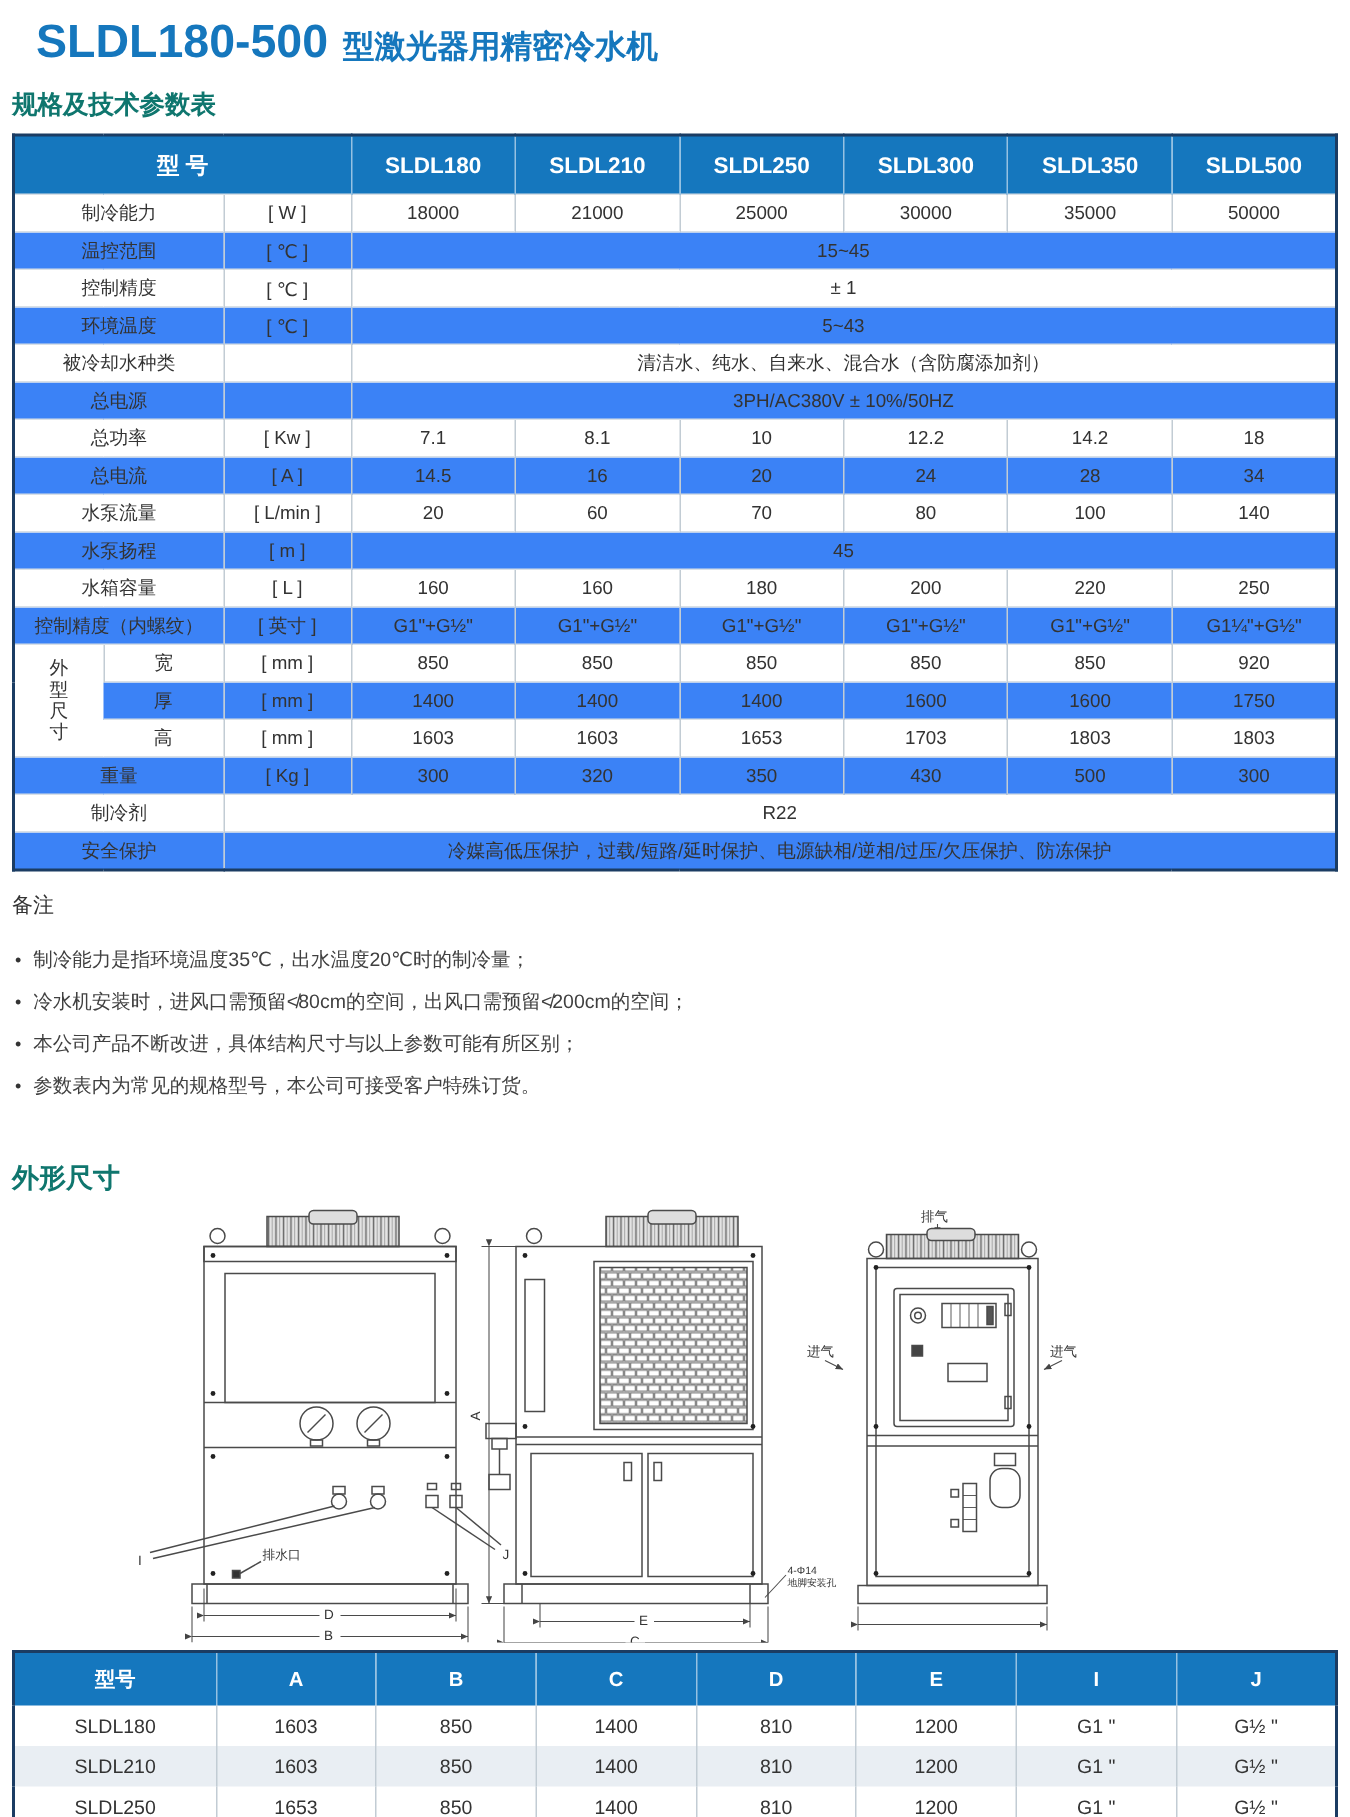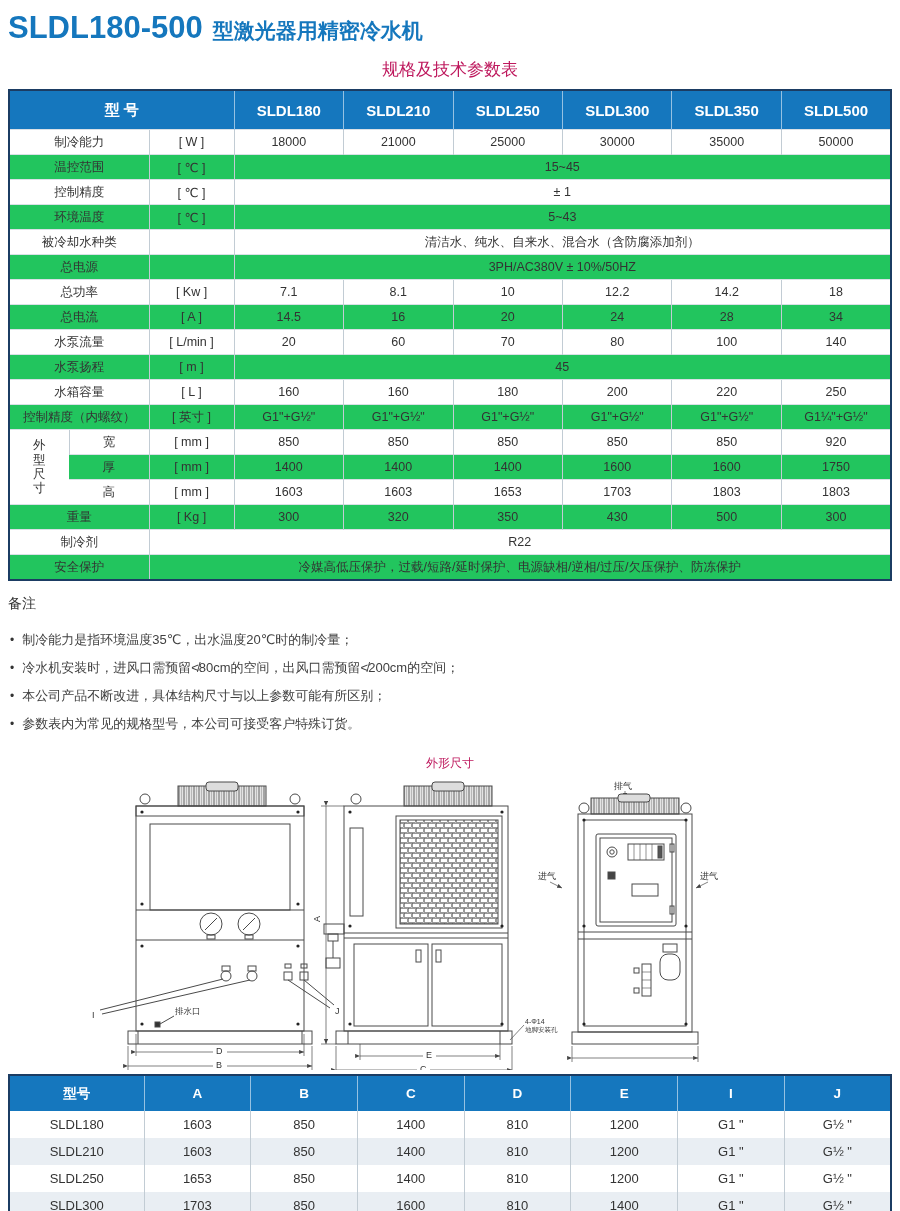--- a/index.html
+++ b/index.html
@@ -1,34 +1,34 @@
 <!DOCTYPE html>
 <html><head>
 <meta charset="utf-8">
 <style>
   html,body { margin:0; padding:0; background:#fff; }
   body { width:900px; font-family:"Liberation Sans","DejaVu Sans",sans-serif; color:#333; }
   .page { padding:6px 8px 0 8px; }
 
-  .title-line { margin:4px 0 12px 0; white-space:nowrap; }
+  .title-line { margin:4px 0 12px 16px; white-space:nowrap; }
   .title-model { font-size:31px; font-weight:bold; color:#1577bd; }
   .title-suffix { font-size:21px; font-weight:bold; color:#1577bd; margin-left:10px; }
 
-  .section-heading { color:#be185d; font-size:17px; font-weight:normal; margin:8px 0 8px 0;text-align:center; }
-  .section-heading.outline { font-size:12px; margin-top:22px; margin-bottom:2px; }
+  .section-heading { color:#0f766e; font-size:17px; font-weight:bold; margin:8px 0 8px 0; }
+  .section-heading.outline { font-size:18px; margin-top:40px; margin-bottom:2px; }
 
   table.grid { width:884px; border-collapse:collapse; table-layout:fixed; border:2px solid #1b3c63; }
   table.grid th { background:#1577be; color:#fff; font-weight:bold; border-left:1px solid rgba(255,255,255,0.55); }
   table.grid th:first-child { border-left:none;text-align:center; }
   table.grid td { text-align:center; color:#333; }
 
   table.spec th { font-size:15px; height:36px; }
   table.spec td { font-size:12.5px; height:22px; padding:1px 3px; border-left:1px solid #c2ccd4; border-top:1px solid #d9e0e6; }
   table.spec td:first-child { border-left:none; }
-  table.spec tr.alt td { background:#22c55e;margin-top:36px; }
+  table.spec tr.alt td { background:#3b82f6;margin-top:36px; }
   table.spec td.glabel div { line-height:1.15; font-size:12.5px; }
 
   table.dims th { font-size:13.5px; height:33px; }
   table.dims td { font-size:13px; height:25px; border-left:1px solid #c2ccd4; }
   table.dims td:first-child { border-left:none; }
   table.dims tr.alt td { background:#e9eef3; }
 
   .notes { margin:14px 0 0 0; }
   .notes-title { font-size:14px; color:#333; margin-bottom:18px; }
   ul.note-list { list-style:none; margin:4px 0 0 0; padding:0 0 0 2px; }

